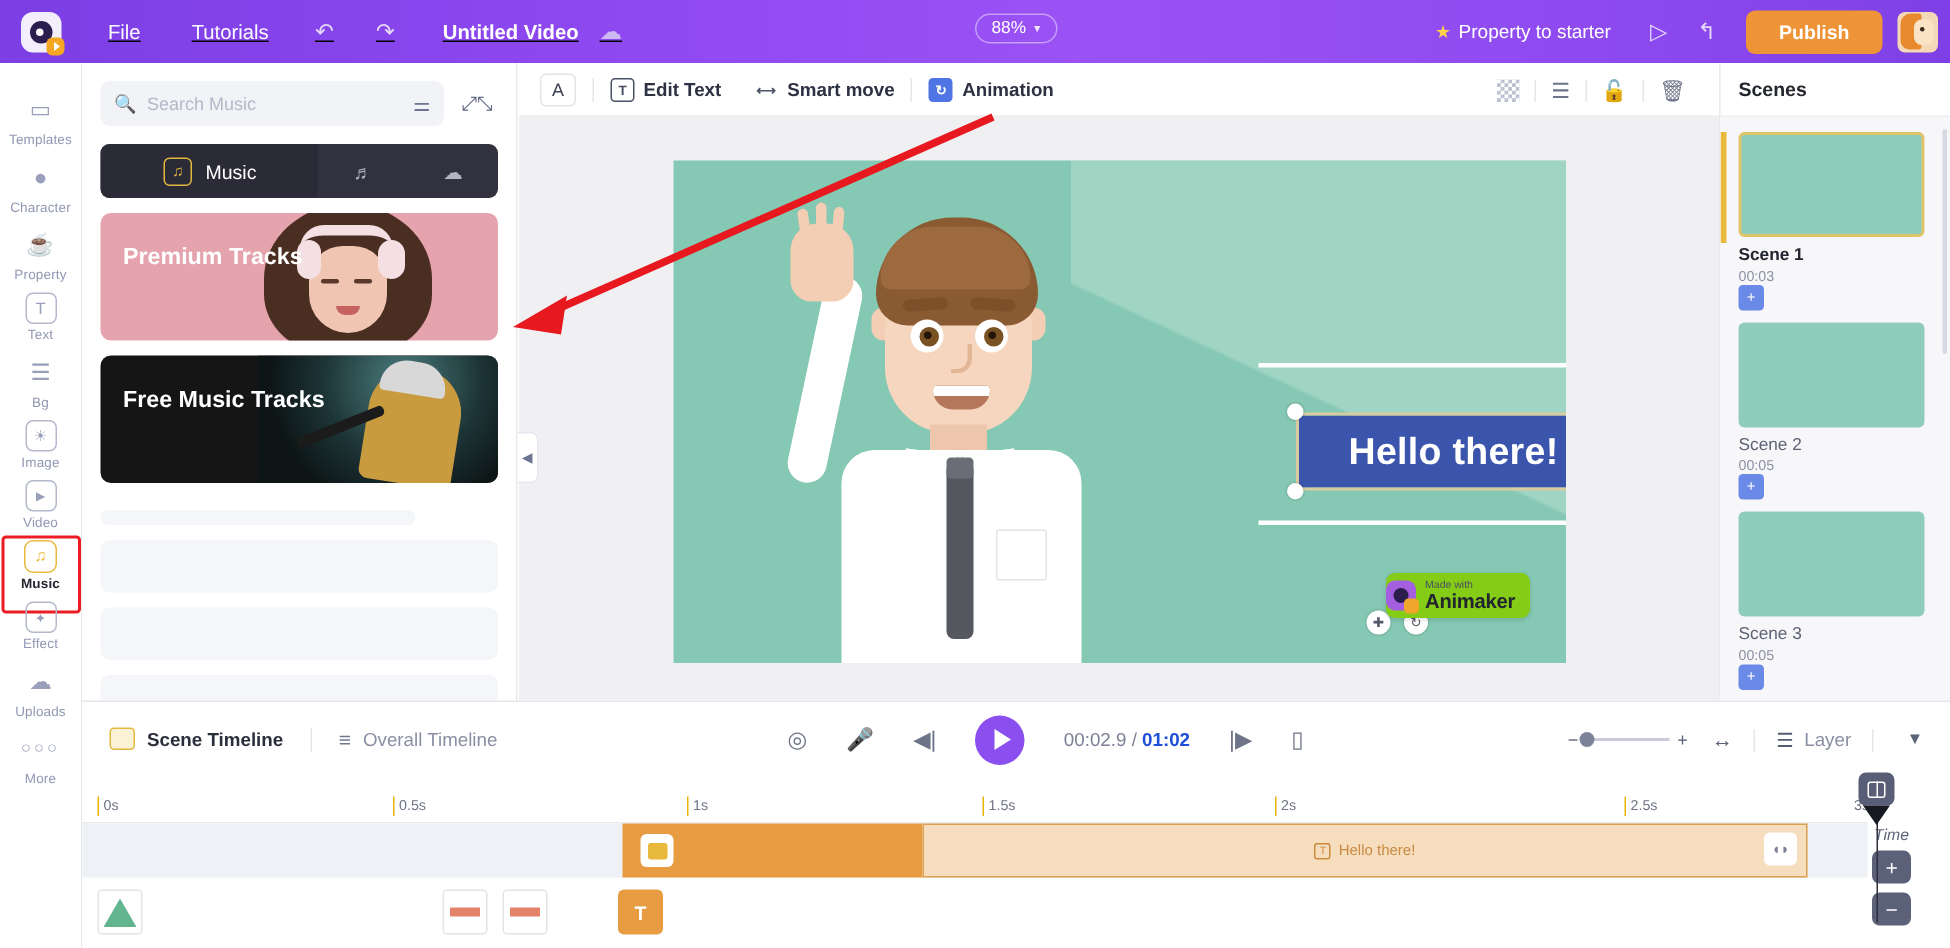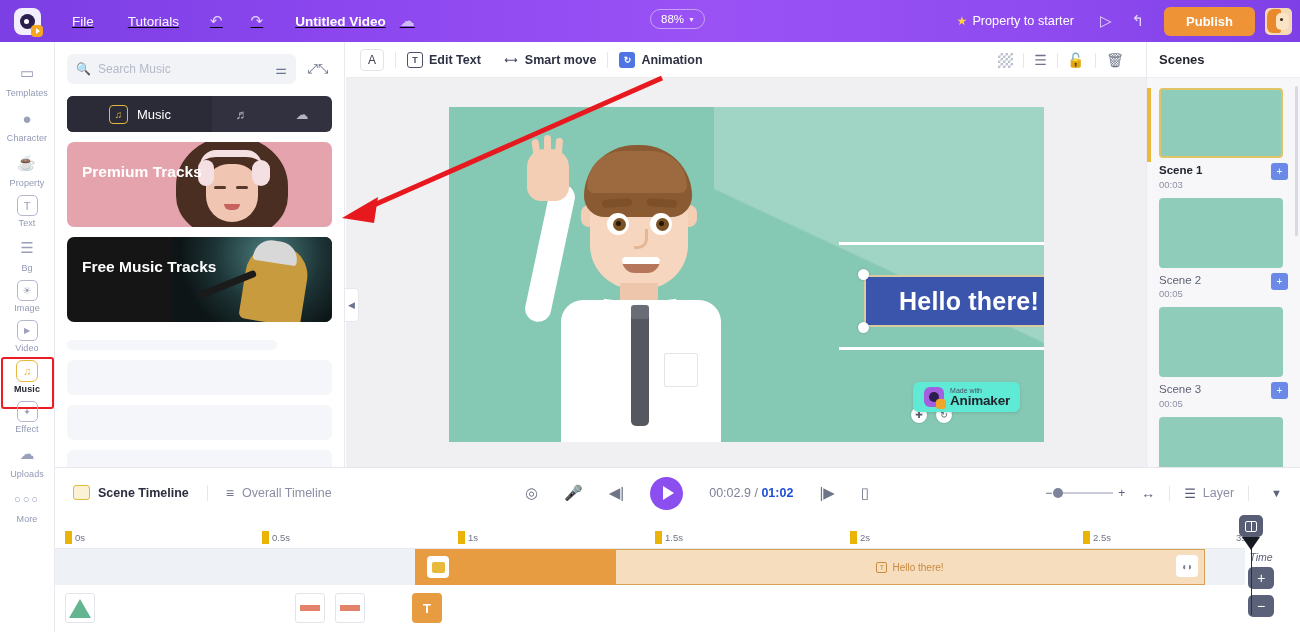--- a/index.html
+++ b/index.html
@@ -210,22 +210,22 @@
   .textsel { position:absolute; left:415px; top:168px; width:210px; height:52px; }
   .textsel .frame { position:absolute; inset:0; border:2px solid #d8cc9e; }
   .textsel .fill { position:absolute; inset:2px; background:#3b55ad; display:flex; align-items:center; justify-content:center;}
   .textsel .txt { color:#fff; font-size:25px; font-weight:bold; letter-spacing:.2px; white-space:nowrap;}
   .handle { position:absolute; width:11px;height:11px;border-radius:50%;background:#fff;box-shadow:0 0 2px rgba(0,0,0,.28);}
   .h-tl{left:-6px;top:-6px;} .h-bl{left:-6px;bottom:-6px;}
   .selbtns{ position:absolute; left:462px; top:300px; display:flex; gap:9px;}
   .selbtn{ width:16px;height:16px;border-radius:50%;background:#fff;box-shadow:0 0 2px rgba(0,0,0,.25);display:flex;align-items:center;justify-content:center;font-size:9px;color:#555a6b;cursor:pointer;}
 
   .wm {
-    position:absolute; right:24px; bottom:30px; height:30px; background:#5eead4;
-    border-radius:6px; display:flex; align-items:center; gap:6px; padding:0 10px 0 11px;
+    position:absolute; right:24px; bottom:30px; height:30px; background:#84cc16;
+    border-radius:6px; display:flex; align-items:center; gap:6px; padding:0 10px 0 0;
     box-shadow:0 1px 3px rgba(0,0,0,.13);
   }
   .wm .wlogo{ width:20px;height:20px;border-radius:6px;background:#a45fe0;position:relative;display:flex;align-items:center;justify-content:center;}
   .wm .wlogo .we{width:10px;height:10px;border-radius:50%;background:#2b1d4e;}
   .wm .wlogo .wb{position:absolute;right:-2px;bottom:-2px;width:10px;height:10px;border-radius:3px;background:#f0a62a;}
   .wm .wtxt{ line-height:1;}
   .wm .wtop{ font-size:7px; color:#4b4f62;}
   .wm .wbot{ font-size:13.5px; font-weight:bold; color:#22242f; letter-spacing:-.2px;}
 
   
@@ -233,21 +233,21 @@
 
   
   .scenes {
     position:absolute; left:1146px; top:42px; width:154px; height:425px;
     background:#fff; border-left:1px solid #e9e9ef;
   }
   .scenes-hd { height:36px; display:flex; align-items:center; padding-left:12px; font-size:13px; font-weight:bold; color:#24262f; border-bottom:1px solid #eeeef2;}
   .scenes-body{ position:relative; height:389px; background:#f7f7f9; padding:10px 12px 0 12px; overflow:hidden;}
   .thumb{ width:124px; height:70px; background:#8fcdba; border-radius:4px; }
   .thumb.sel{ border:2px solid #e0c469; }
-  .sc-meta{ display:flex; align-items:flex-start; justify-content:space-between; padding:5px 0 8px 0;}
+  .sc-meta{ display:flex; align-items:flex-start; justify-content:space-between; padding:5px 0 8px 0;flex-direction:column;}
   .sc-name{ font-size:11.5px; color:#5e6275; line-height:1.35;}
   .sc-name.cur{ color:#22242f; font-weight:bold;}
   .sc-time{ font-size:9.5px; color:#8c91a4; }
   .sc-add{ width:17px;height:17px;border-radius:3px;background:#6b8ae8;color:#fff;font-size:10px;display:flex;align-items:center;justify-content:center;cursor:pointer;}
   .sc-scroll{ position:absolute; right:2px; top:8px; width:3px; height:150px; background:#d6d8e2; border-radius:2px;}
   .sel-strip{ position:absolute; left:0px; top:10px; width:4px; height:74px; background:#e8b93c; }
 
   
   .tlbar {
     position:absolute; left:55px; top:467px; width:1245px; height:50px;
@@ -274,21 +274,21 @@
   .fitico{ color:#5d6479; font-size:14px; margin-right:14px; cursor:pointer;}
   .rdiv{ width:1px;height:15px;background:#e6e6ec; margin-right:14px;}
   .layerbtn{ display:flex;align-items:center;gap:7px; margin-right:14px; cursor:pointer;}
   .layerbtn .lico{ color:#555c73; font-size:13px;}
   .layerbtn .llbl{ font-size:12.5px; color:#8a8fa3;}
   .chev{ color:#5d6479; font-size:11px; padding:0 8px; cursor:pointer;}
 
   
   .tlarea{ position:absolute; left:55px; top:517px; width:1245px; height:115px; background:#fff;}
   .ruler{ position:absolute; left:0; top:14px; width:1190px; height:18px; border-bottom:1px solid #e9e9ef;}
-  .tick{ position:absolute; top:0; font-size:9.5px; color:#6e7385; padding-left:3px; border-left:7px solid #eab308; height:13px; line-height:13px;}
+  .tick{ position:absolute; top:0; font-size:9.5px; color:#6e7385; padding-left:3px; border-left:1px solid #eab308; height:13px; line-height:13px;}
   .trk-main{
     position:absolute; left:0; top:32px; width:1190px; height:36px;
     background:#eef1f5;
   }
   .clip-a{ position:absolute; left:360px; top:0; width:200px; height:36px; background:#e79c42; }
   .clip-a .cico{ position:absolute; left:12px; top:7px; width:22px;height:22px;border-radius:4px;background:#fff;display:flex;align-items:center;justify-content:center;}
   .clip-a .cico i{ width:13px;height:11px;background:#e8b93c;border-radius:2px;display:block;}
   .clip-b{
     position:absolute; left:560px; top:0; width:590px; height:36px;
     background:#f6ddbe; border:1.3px solid #d9a154;

